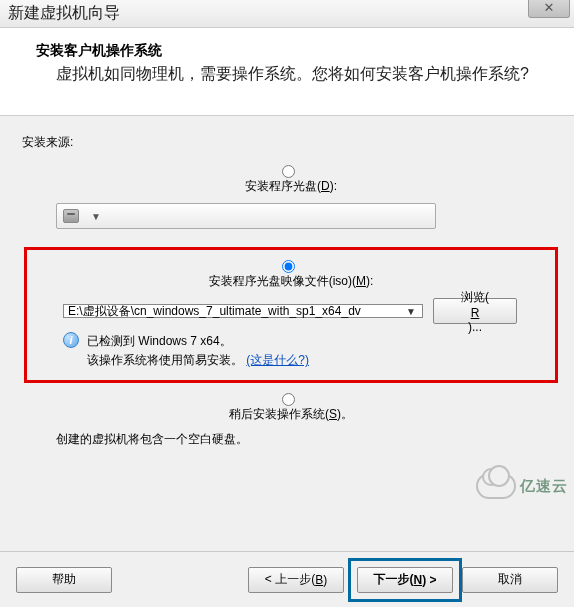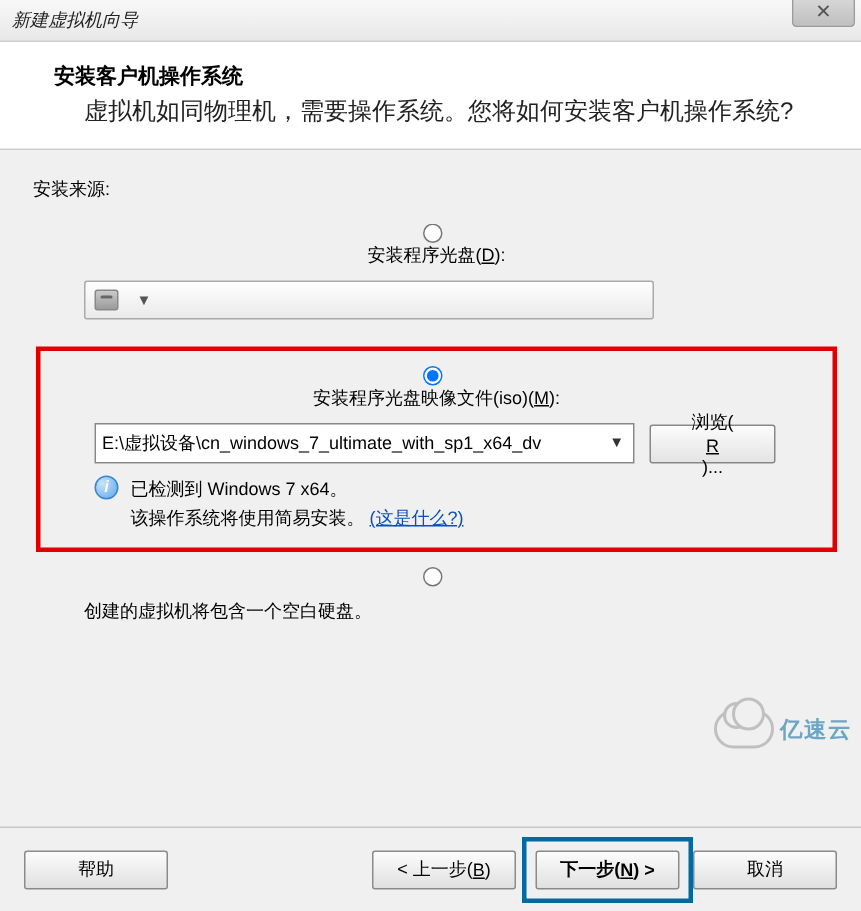--- a/index.html
+++ b/index.html
@@ -18,21 +18,21 @@
   
   .titlebar {
     height: 28px;
     background: linear-gradient(#f8f8f8, #e8e8e8);
     border-bottom: 1px solid #ccc;
     display: flex;
     align-items: center;
     padding: 0 8px;
     position: relative;
   }
-  .titlebar .title { font-size: 12px; color: #222; font-style: italic; }
+  .titlebar .title { font-size: 16px; color: #222; }
   .titlebar .close {
     position: absolute;
     right: 4px;
     top: -2px;
     width: 42px;
     height: 20px;
     background: linear-gradient(#d9d9d9, #bfbfbf);
     border: 1px solid #9a9a9a;
     border-top: none;
     border-radius: 0 0 3px 3px;
@@ -41,21 +41,21 @@
     justify-content: center;
     color: #555;
     font-size: 13px;
     cursor: pointer;
   }
 
   
   .header {
     background: #fff;
     border-bottom: 1px solid #ccc;
-    padding: 14px 24px 14px 36px;
+    padding: 14px 24px 30px 36px;
   }
   .header h1 {
     margin: 0 0 4px 0;
     font-size: 14px;
     font-weight: bold;
   }
   .header .subtitle {
     font-size: 16px;
     color: #222;
     margin-left: 20px;
@@ -117,21 +117,21 @@
   }
 
   .iso-line {
     display: flex;
     align-items: center;
     margin: 8px 0 6px 26px;
   }
   .iso-input {
     flex: 1;
     max-width: 360px;
-    height: 27px;
+    height: 14px;
     border: 1px solid #888;
     background: #fff;
     display: flex;
     align-items: center;
     padding: 0 4px;
     position: relative;
   }
   .iso-input .txt { flex:1; white-space: nowrap; overflow:hidden; }
   .iso-input .dd { font-size:10px; color:#333; padding:0 2px; cursor:pointer; }
   .browse-btn {
@@ -185,21 +185,21 @@
   }
   .watermark .cloud::before, .watermark .cloud::after{
     content:"";
     position:absolute;
     border:2px solid #999;
     border-radius:50%;
     background:#f0f0f0;
   }
   .watermark .cloud::before{ width:14px; height:14px; left:4px; top:-7px;}
   .watermark .cloud::after{ width:18px; height:18px; right:4px; top:-10px;}
-  .watermark .wm-text { font-size: 15px; color:#0369a1; font-weight:bold; letter-spacing:1px;}
+  .watermark .wm-text { font-size: 15px; color:#14532d; font-weight:bold; letter-spacing:1px;}
 
   
   .footer {
     position: absolute;
     left: 0; right: 0; bottom: 0;
     height: 56px;
     border-top: 1px solid #c8c8c8;
     background: #f0f0f0;
     display: flex;
     align-items: center;
@@ -281,20 +281,23 @@
         <div class="info-text">
           <span>已检测到 Windows 7 x64。</span><br>
           <span>该操作系统将使用简易安装。</span>
           <a>(这是什么?)</a>
         </div>
       </div>
     </div>
 
     <div class="opt-row">
       <input type="radio" name="src" style="">
+      <label>
+        <span>稍后安装操作系统(</span><span class="u">S</span><span>)。</span>
+      </label>
     </div>
     <div class="later-desc">创建的虚拟机将包含一个空白硬盘。</div>
 
   </div>
 </div>
 
 <div class="watermark">
   <div class="cloud"></div>
   <span class="wm-text">亿速云</span>
 </div>

